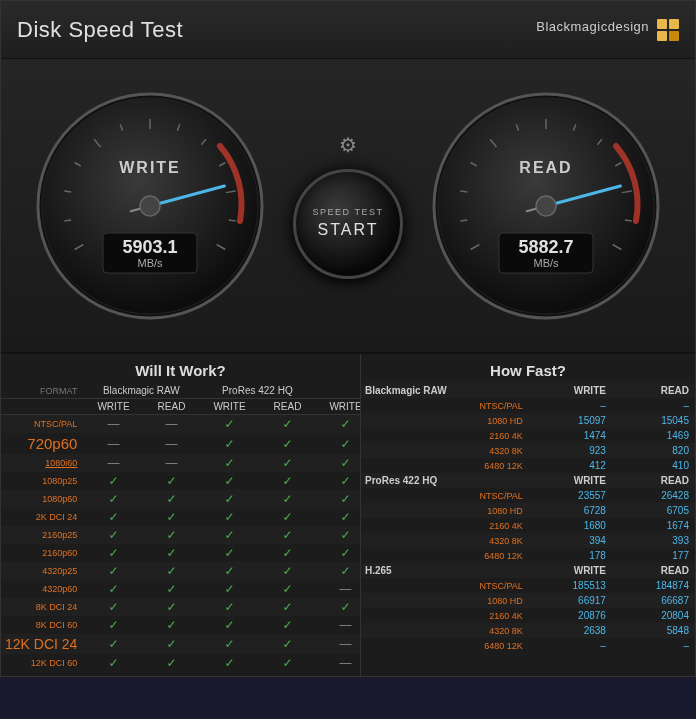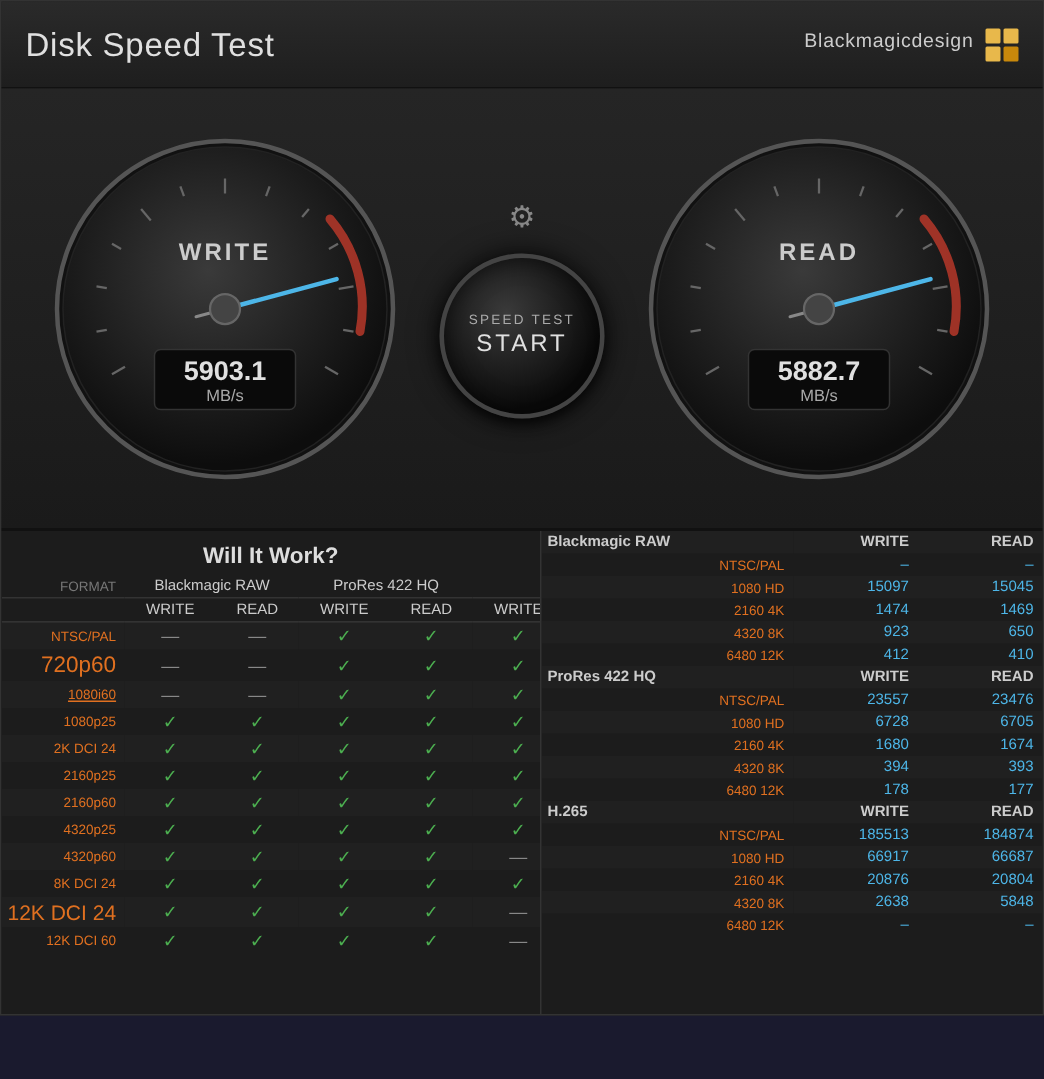--- a/index.html
+++ b/index.html
@@ -439,20 +439,29 @@
             <tr>
               <td class="format-col" style="color: rgb(224, 112, 32); font-size: 9px; text-align: right; padding-right: 6px; white-space: nowrap;">1080p25</td>
               <td><span class="check">✓</span></td>
               <td><span class="check">✓</span></td>
               <td><span class="check">✓</span></td>
               <td><span class="check">✓</span></td>
               <td><span class="check">✓</span></td>
               <td><span class="check">✓</span></td>
             </tr>
             <tr>
+              <td class="format-col" style="color: rgb(224, 112, 32); font-size: 9px; text-align: right; padding-right: 6px; white-space: nowrap;">1080p60</td>
+              <td><span class="check">✓</span></td>
+              <td><span class="check">✓</span></td>
+              <td><span class="check">✓</span></td>
+              <td><span class="check">✓</span></td>
+              <td><span class="check">✓</span></td>
+              <td><span class="check">✓</span></td>
+            </tr>
+            <tr>
               <td class="format-col" style="color: rgb(224, 112, 32); font-size: 9px; text-align: right; padding-right: 6px; white-space: nowrap;">2K DCI 24</td>
               <td><span class="check">✓</span></td>
               <td><span class="check">✓</span></td>
               <td><span class="check">✓</span></td>
               <td><span class="check">✓</span></td>
               <td><span class="check">✓</span></td>
               <td><span class="check">✓</span></td>
             </tr>
             <tr>
               <td class="format-col" style="color: rgb(224, 112, 32); font-size: 9px; text-align: right; padding-right: 6px; white-space: nowrap;">2160p25</td>
@@ -491,20 +500,29 @@
               <td><span class="dash">—</span></td>
             </tr>
             <tr>
               <td class="format-col" style="color: rgb(224, 112, 32); font-size: 9px; text-align: right; padding-right: 6px; white-space: nowrap;">8K DCI 24</td>
               <td><span class="check">✓</span></td>
               <td><span class="check">✓</span></td>
               <td><span class="check">✓</span></td>
               <td><span class="check">✓</span></td>
               <td><span class="check">✓</span></td>
               <td><span class="check">✓</span></td>
+            </tr>
+            <tr>
+              <td class="format-col" style="color: rgb(224, 112, 32); font-size: 9px; text-align: right; padding-right: 6px; white-space: nowrap;">8K DCI 60</td>
+              <td><span class="check">✓</span></td>
+              <td><span class="check">✓</span></td>
+              <td><span class="check">✓</span></td>
+              <td><span class="check">✓</span></td>
+              <td><span class="dash">—</span></td>
+              <td><span class="dash">—</span></td>
             </tr>
             <tr>
               <td class="format-col" style="color: rgb(224, 112, 32); font-size: 14px; text-align: right; padding-right: 6px; white-space: nowrap;">12K DCI 24</td>
               <td><span class="check">✓</span></td>
               <td><span class="check">✓</span></td>
               <td><span class="check">✓</span></td>
               <td><span class="check">✓</span></td>
               <td><span class="dash">—</span></td>
               <td><span class="dash">—</span></td>
             </tr>
@@ -515,20 +533,21 @@
               <td><span class="check">✓</span></td>
               <td><span class="check">✓</span></td>
               <td><span class="dash">—</span></td>
               <td><span class="dash">—</span></td>
             </tr>
           </tbody>
       </table>
     </div>
 
     <div class="how-fast">
+      <div class="section-title">How Fast?</div>
       <table class="hf-table">
         <tbody id="hf-tbody">
         <tr>
               <td class="group-header">Blackmagic RAW</td>
               <td class="hf-write-header">WRITE</td>
               <td class="hf-read-header">READ</td>
             </tr>
             <tr>
               <td class="format-label">NTSC/PAL</td>
               <td class="write-col">–</td>
@@ -540,36 +559,36 @@
               <td class="read-col">15045</td>
             </tr>
             <tr>
               <td class="format-label">2160 4K</td>
               <td class="write-col">1474</td>
               <td class="read-col">1469</td>
             </tr>
             <tr>
               <td class="format-label">4320 8K</td>
               <td class="write-col">923</td>
-              <td class="read-col">650</td>
+              <td class="read-col">820</td>
             </tr>
             <tr>
               <td class="format-label">6480 12K</td>
               <td class="write-col">412</td>
               <td class="read-col">410</td>
             </tr>
             <tr>
               <td class="group-header">ProRes 422 HQ</td>
               <td class="hf-write-header">WRITE</td>
               <td class="hf-read-header">READ</td>
             </tr>
             <tr>
               <td class="format-label">NTSC/PAL</td>
               <td class="write-col">23557</td>
-              <td class="read-col">23476</td>
+              <td class="read-col">26428</td>
             </tr>
             <tr>
               <td class="format-label">1080 HD</td>
               <td class="write-col">6728</td>
               <td class="read-col">6705</td>
             </tr>
             <tr>
               <td class="format-label">2160 4K</td>
               <td class="write-col">1680</td>
               <td class="read-col">1674</td>

